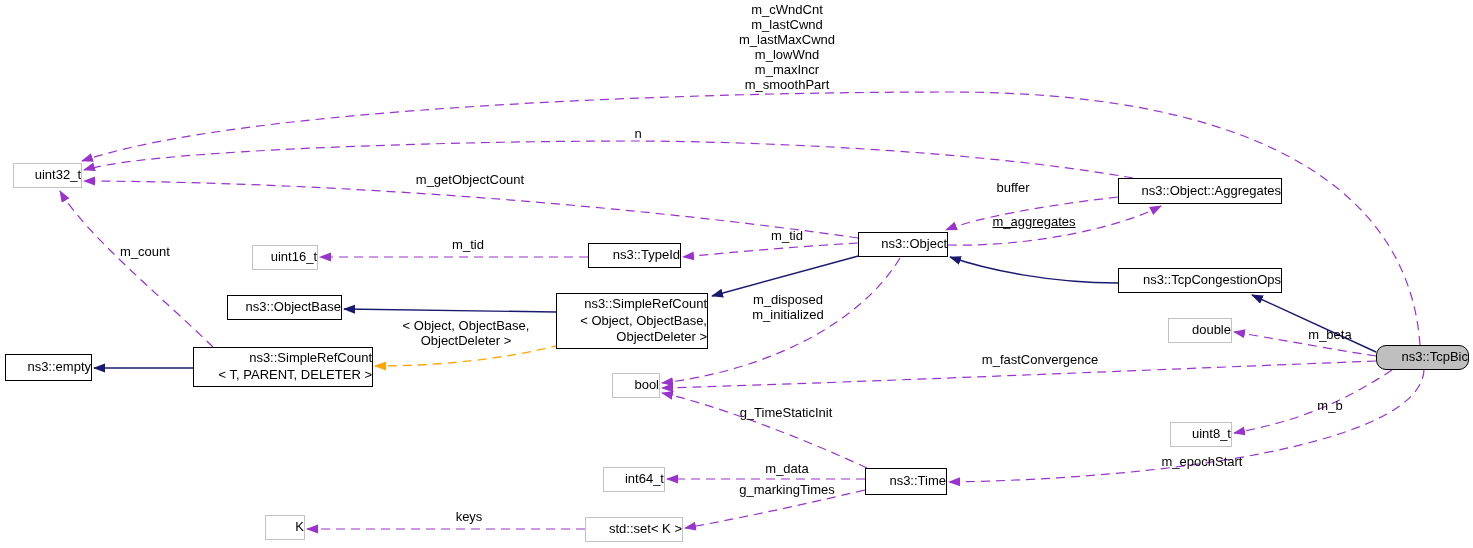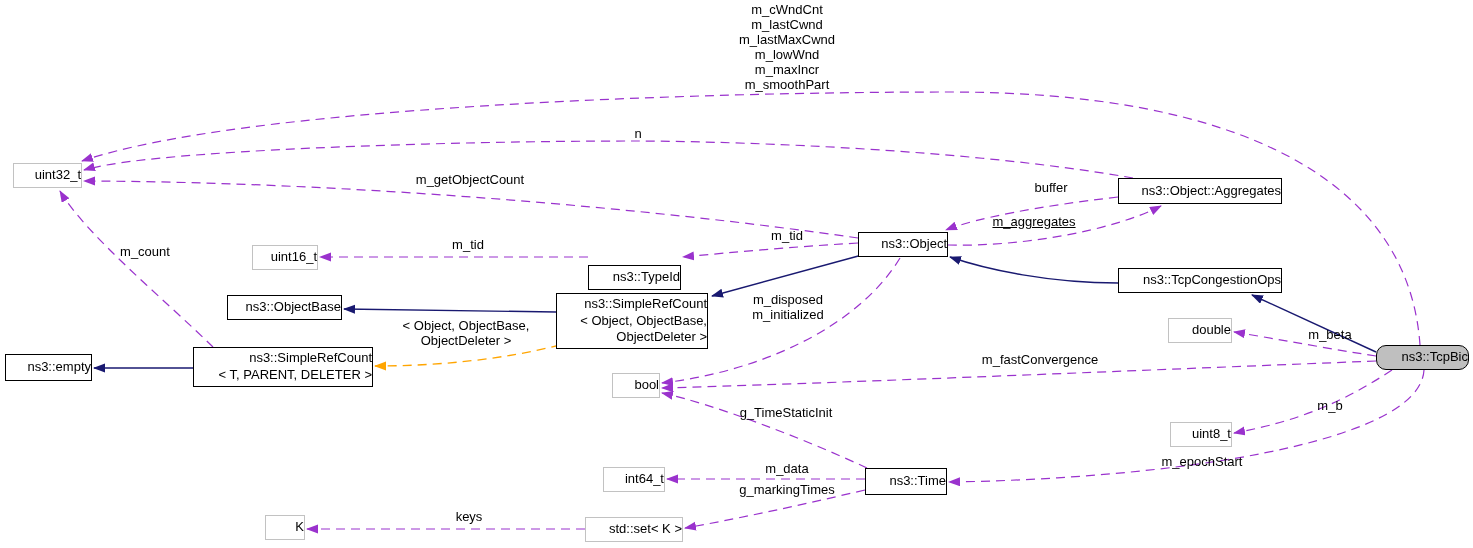--- a/index.html
+++ b/index.html
@@ -78,21 +78,21 @@
       <div class="node k-class" style="left: 227px; top: 295px; width: 115px; height: 25px;">
         <div>ns3::ObjectBase</div>
       </div>
       <div class="node k-class" style="left: 5px; top: 354px; width: 87px; height: 27px;">
         <div>ns3::empty</div>
       </div>
       <div class="node k-class" style="left: 193px; top: 347px; width: 180px; height: 40px;">
         <div>ns3::SimpleRefCount</div>
         <div>&lt; T, PARENT, DELETER &gt;</div>
       </div>
-      <div class="node k-class" style="left: 588px; top: 243px; width: 93px; height: 25px; margin-top: 22px;">
+      <div class="node k-class" style="left: 588px; top: 243px; width: 93px; height: 25px;">
         <div>ns3::TypeId</div>
       </div>
       <div class="node k-class" style="left: 556px; top: 293px; width: 152px; height: 56px;">
         <div>ns3::SimpleRefCount</div>
         <div>&lt; Object, ObjectBase,</div>
         <div>ObjectDeleter &gt;</div>
       </div>
       <div class="node k-external" style="left: 612px; top: 373px; width: 48px; height: 25px;">
         <div>bool</div>
       </div>
@@ -144,21 +144,21 @@
       </div>
       <div class="elabel" style="left: 145px; top: 244px;">
         <div>m_count</div>
       </div>
       <div class="elabel" style="left: 468px; top: 237px;">
         <div>m_tid</div>
       </div>
       <div class="elabel" style="left: 787px; top: 228px;">
         <div>m_tid</div>
       </div>
-      <div class="elabel" style="left: 1044px; top: 180px; padding-left: 14px;">
+      <div class="elabel" style="left: 1006px; top: 180px; padding-left: 14px;">
         <div>buffer</div>
       </div>
       <div class="elabel" style="left: 1034px; top: 214px; text-decoration: underline;">
         <div>m_aggregates</div>
       </div>
       <div class="elabel" style="left: 788px; top: 292px;">
         <div>m_disposed</div>
         <div>m_initialized</div>
       </div>
       <div class="elabel" style="left: 1040px; top: 352px;">

